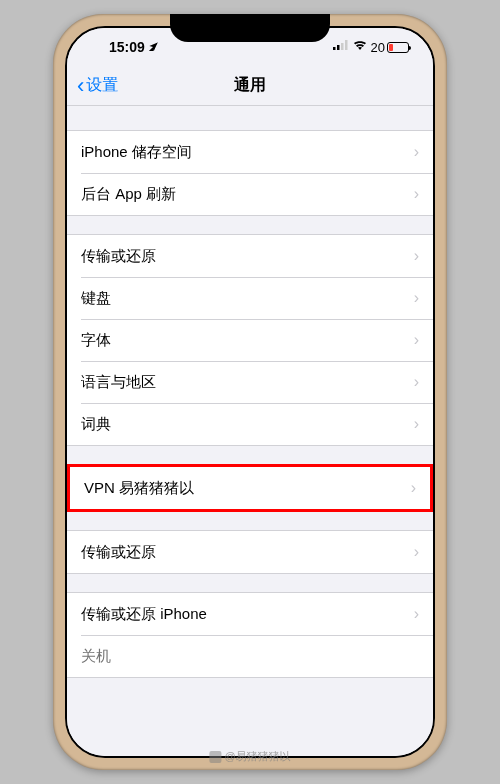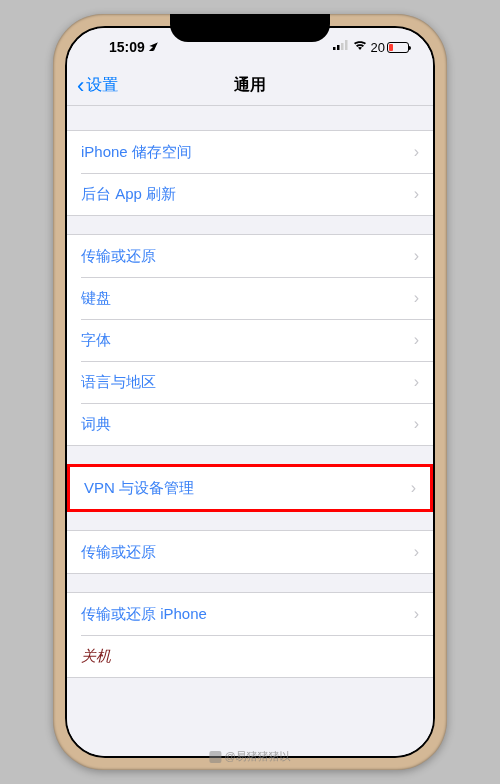--- a/index.html
+++ b/index.html
@@ -163,29 +163,28 @@
       content: '';
       position: absolute;
       bottom: 0;
       left: 14px;
       right: 0;
       height: 0.5px;
       background: #d1d1d6;
     }
     .row-label {
       font-size: 15px;
-      color: #3b82f6;
+      color: #000000;
     }
     .row-chevron {
       color: #c7c7cc;
       font-size: 16px;
     }
     .row.link .row-label {
-      color: #7f1d1d;
-      font-style: italic;
+      color: #737373;
     }
     .highlight-box {
       border: 3px solid #ff0000;
       padding: 0;
     }
     .highlight-box .row {
       padding: 11px 14px;
     }
     .watermark {
       position: absolute;
@@ -287,21 +286,21 @@
           <span class="row-chevron">›</span>
         </div>
         <div class="row">
           <span class="row-label">词典</span>
           <span class="row-chevron">›</span>
         </div>
       </div>
 
       <div class="group highlight-box">
         <div class="row">
-          <span class="row-label">VPN 与设备管理</span>
+          <span class="row-label">VPN 易猪猪猪以</span>
           <span class="row-chevron">›</span>
         </div>
       </div>
 
       <div class="group">
         <div class="row">
           <span class="row-label">传输或还原</span>
           <span class="row-chevron">›</span>
         </div>
       </div>

